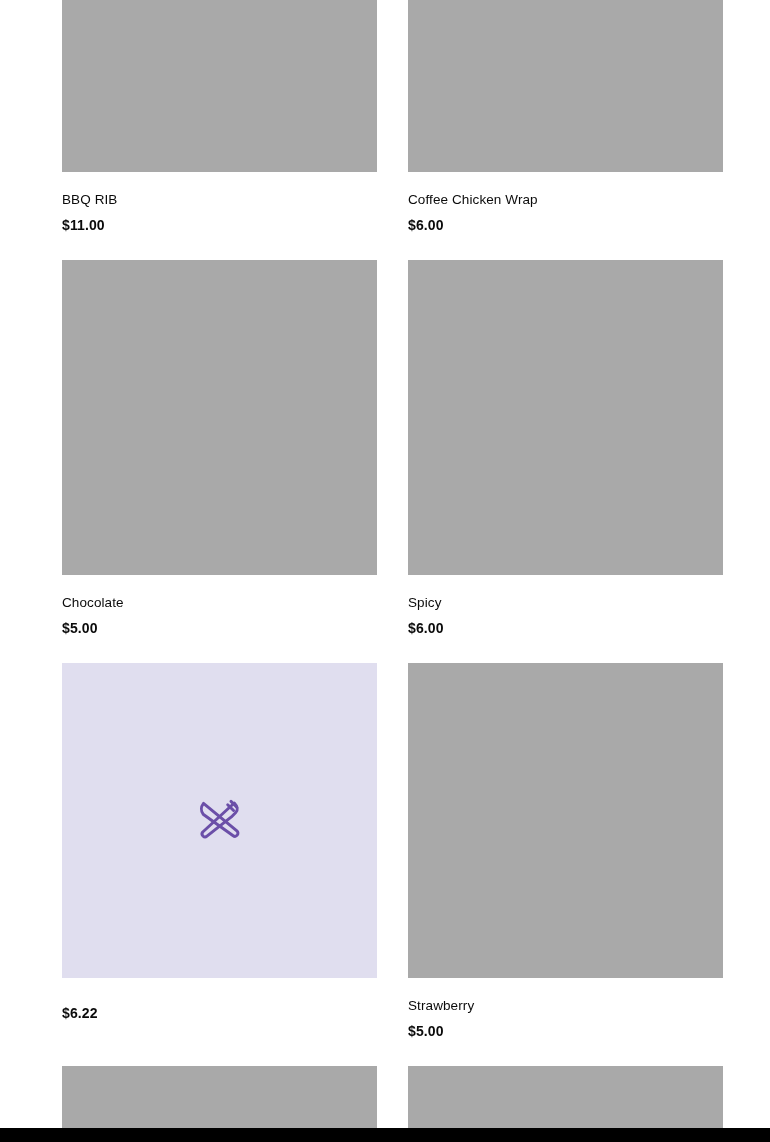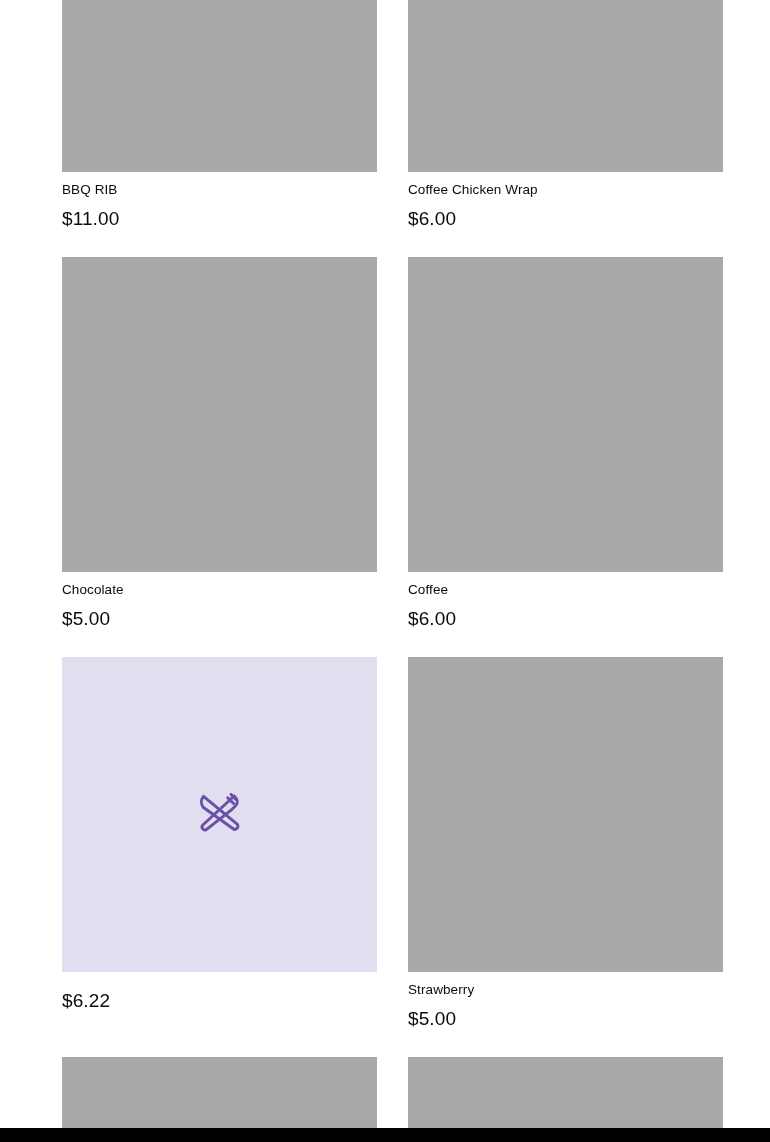--- a/index.html
+++ b/index.html
@@ -72,37 +72,37 @@
     background: #e0deef;
   }
 
   .cutlery-icon {
     width: 44px;
     height: 44px;
     display: block;
   }
 
   .card-info {
-    padding-top: 9px;
+    padding-top: 19px;
   }
 
   .card-title {
     font-size: 13.5px;
     line-height: 1.35;
     color: #0b0b0b;
     letter-spacing: 0.1px;
     font-weight: 400;
   }
 
   .card-price {
-    font-size: 19px;
+    font-size: 14px;
     line-height: 1.35;
     color: #0b0b0b;
     letter-spacing: 0.1px;
-    font-weight: 400;
+    font-weight: 700;
     padding-top: 7px;
   }
 
   
   .bottom-bar {
     position: absolute;
     left: 0;
     bottom: 0;
     width: 770px;
     height: 14px;
@@ -138,21 +138,21 @@
         <div class="card-media photo"></div>
         <div class="card-info">
           <div class="card-title">Chocolate</div>
           <div class="card-price">$5.00</div>
         </div>
       </div>
 
       <div class="card">
         <div class="card-media photo"></div>
         <div class="card-info">
-          <div class="card-title">Coffee</div>
+          <div class="card-title">Spicy</div>
           <div class="card-price">$6.00</div>
         </div>
       </div>
 
       <div class="card">
         <div class="card-media placeholder">
           <svg class="cutlery-icon" viewBox="0 0 24 24" fill="none" stroke="#6b4fa8" stroke-width="1.6" stroke-linecap="round" stroke-linejoin="round">
             <path d="M16.2 3.1 L19.4 6.3"></path>
             <path d="M18.0 1.3 L21.2 4.5"></path>
             <path d="M19.8 2.2 C21.6 4.0 21.9 6.1 20.6 7.4 L18.2 9.8 L4.9 20.3 C4.2 20.9 3.3 20.8 2.7 20.2 C2.1 19.6 2.0 18.7 2.6 18.0 Z"></path>

